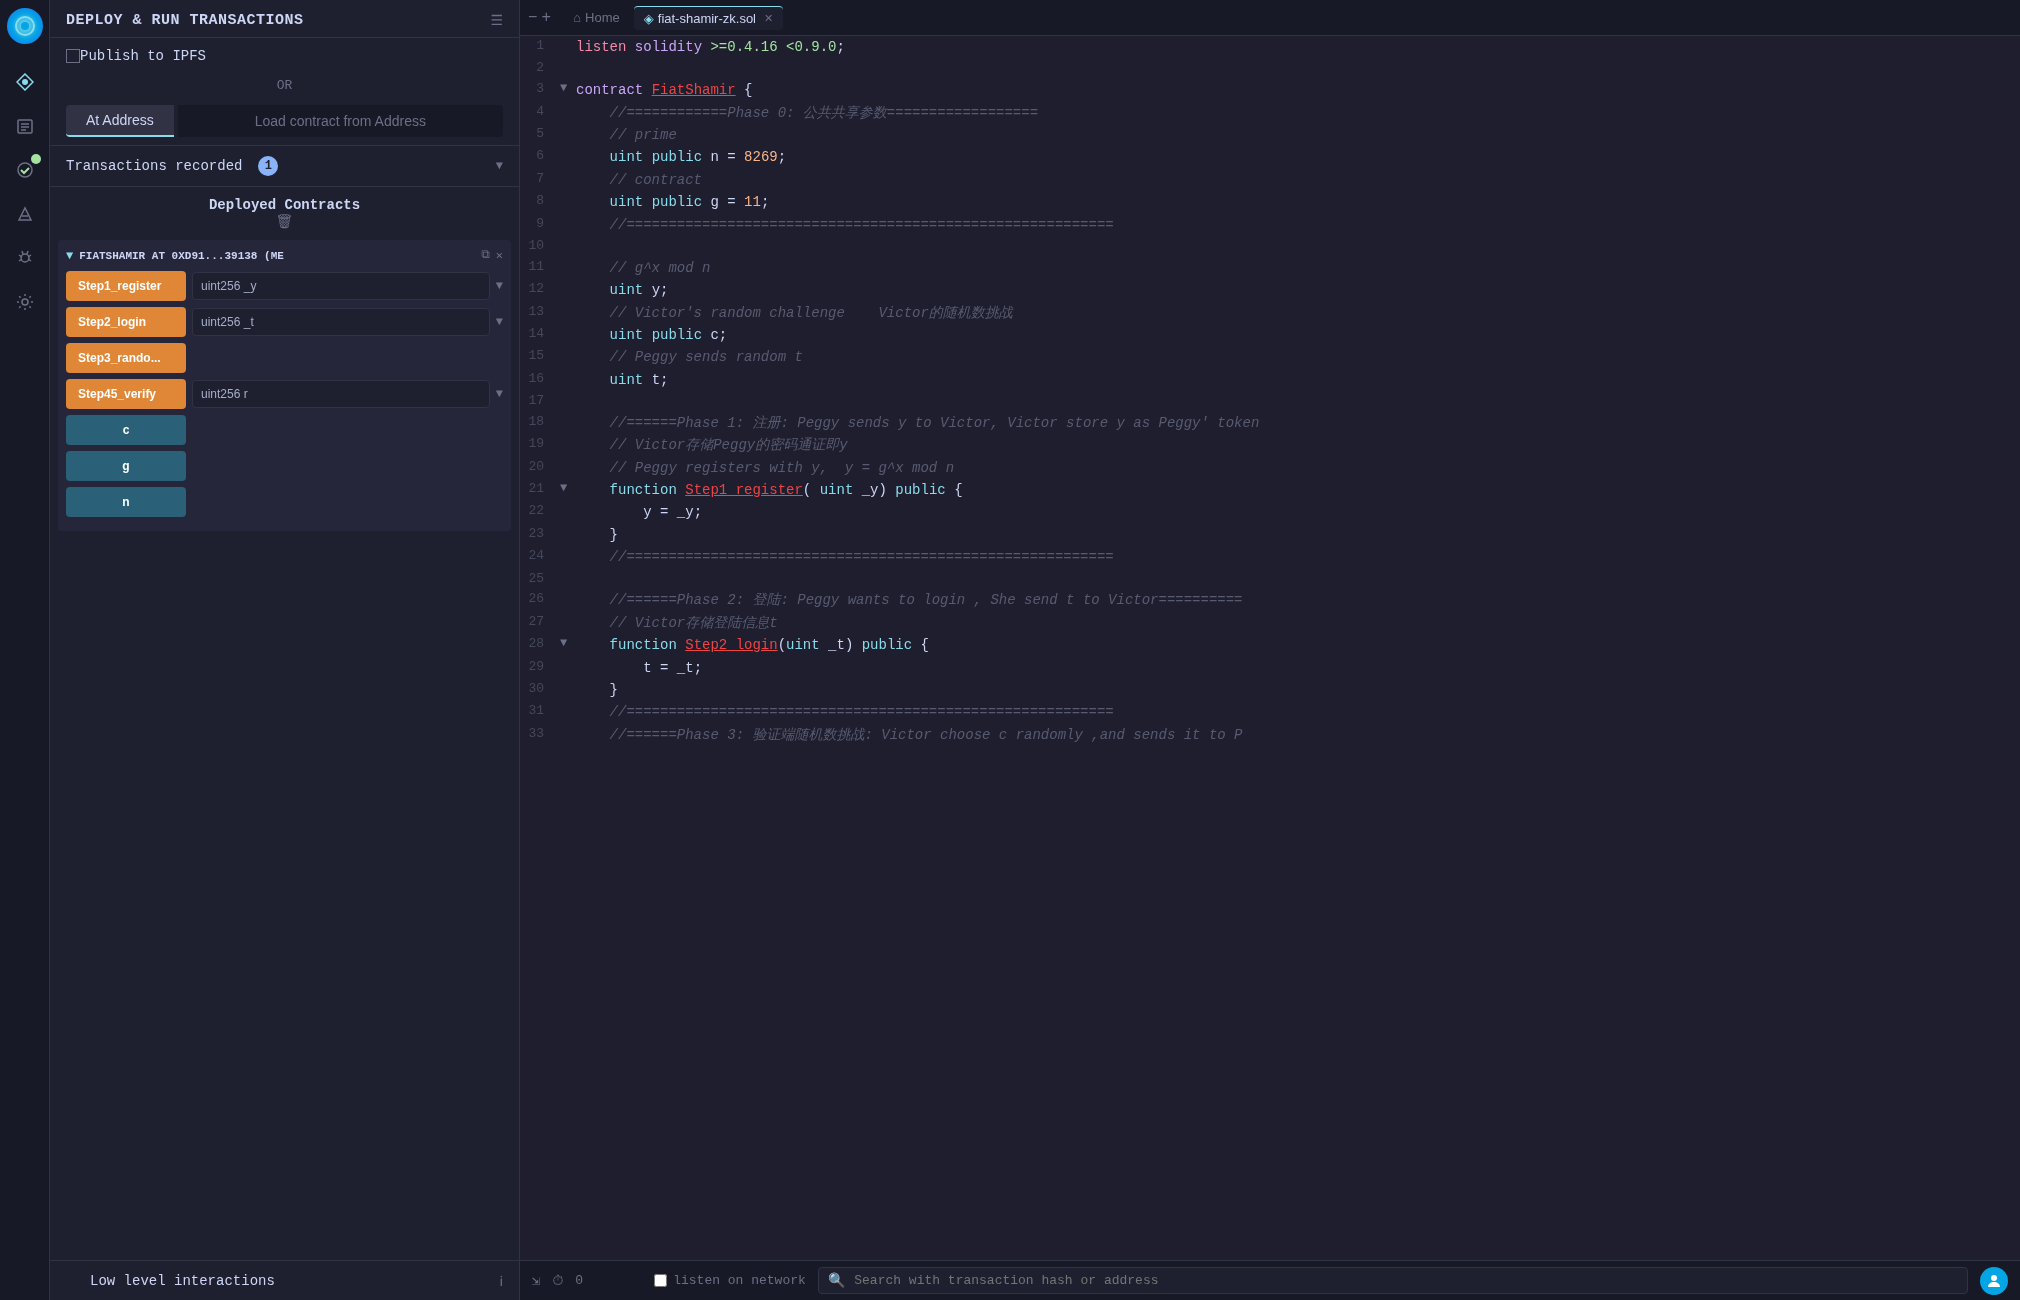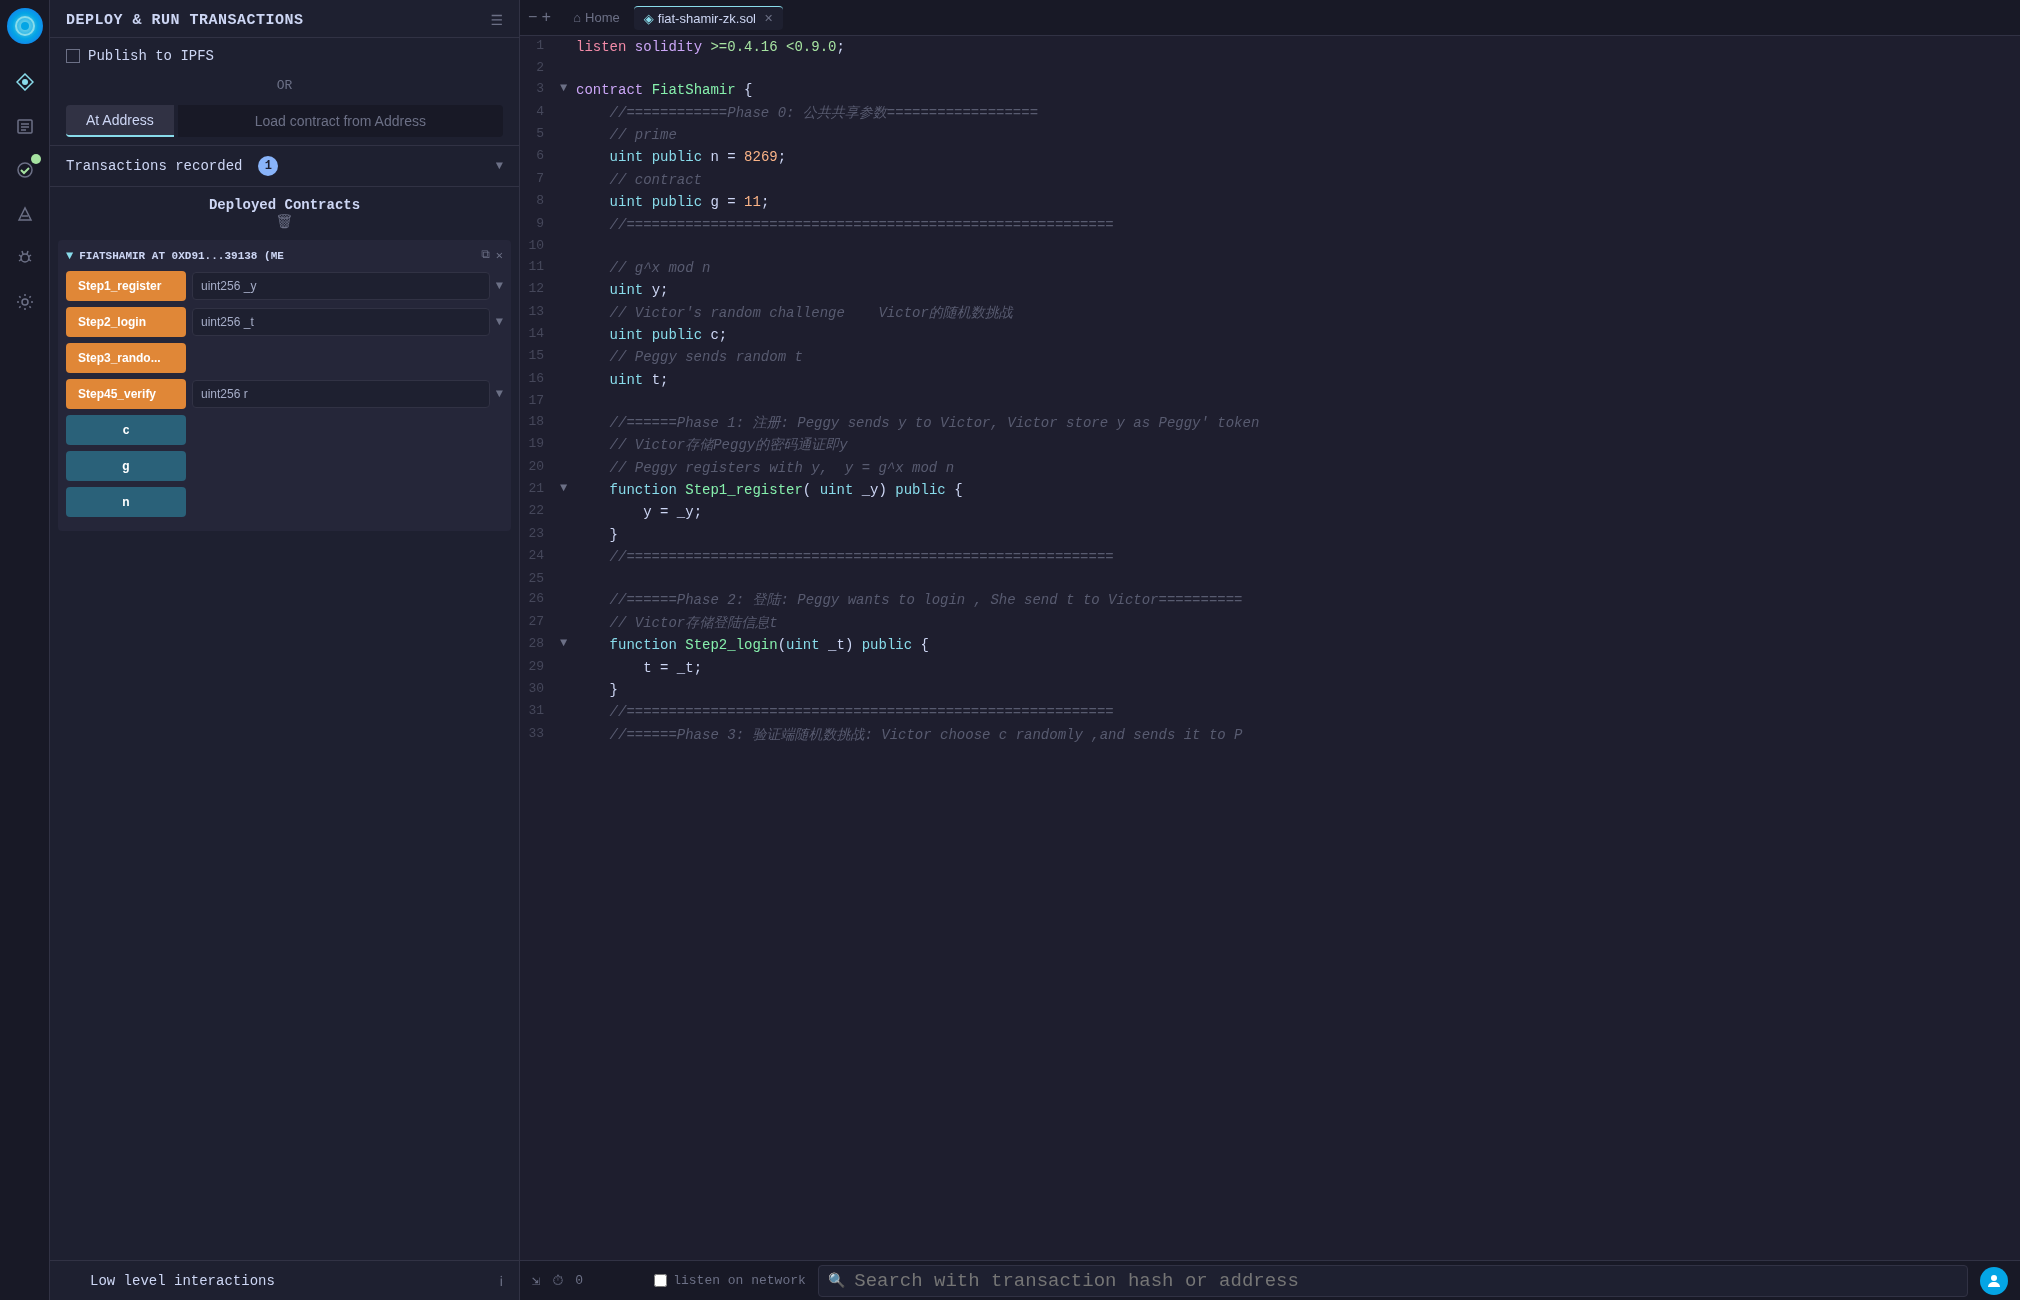--- a/index.html
+++ b/index.html
@@ -83,21 +83,20 @@
       color: #6c7086;
       cursor: pointer;
       font-size: 14px;
     }
 
     
     .publish-row {
       padding: 10px 16px;
       display: flex;
       align-items: center;
-      gap: 8px;
     }
     .checkbox {
       width: 14px;
       height: 14px;
       border: 1px solid #6c7086;
       background: #1e2030;
       display: inline-block;
     }
     .or-divider {
       text-align: center;
@@ -335,21 +334,21 @@
     }
 
     
     .kw { color: #cba6f7; } 
     .kw2 { color: #89dceb; } 
     .type { color: #89dceb; }
     .num { color: #fab387; }
     .comment { color: #585b70; font-style: italic; }
     .pragma-kw { color: #f38ba8; }
     .contract-kw { color: #cba6f7; }
-    .fn-name { color: #86efac; }
+    .fn-name { color: #ef4444; text-decoration: underline; }
     .punct { color: #cdd6f4; }
     .var { color: #cdd6f4; }
     .semver { color: #a6e3a1; }
 
     
     .bottom-bar {
       display: flex;
       align-items: center;
       background: #181926;
       border-top: 1px solid #313244;
@@ -368,21 +367,21 @@
       border: 1px solid #313244;
       border-radius: 4px;
       padding: 4px 10px;
       flex: 1;
       gap: 8px;
     }
     .search-bar input {
       background: none;
       border: none;
       color: #6c7086;
-      font-size: 19px;
+      font-size: 13px;
       outline: none;
       flex: 1;
       font-family: inherit;
     }
     .search-icon-bottom { color: #6c7086; font-size: 14px; }
 
     
     .teal-avatar {
       width: 28px;
       height: 28px;

